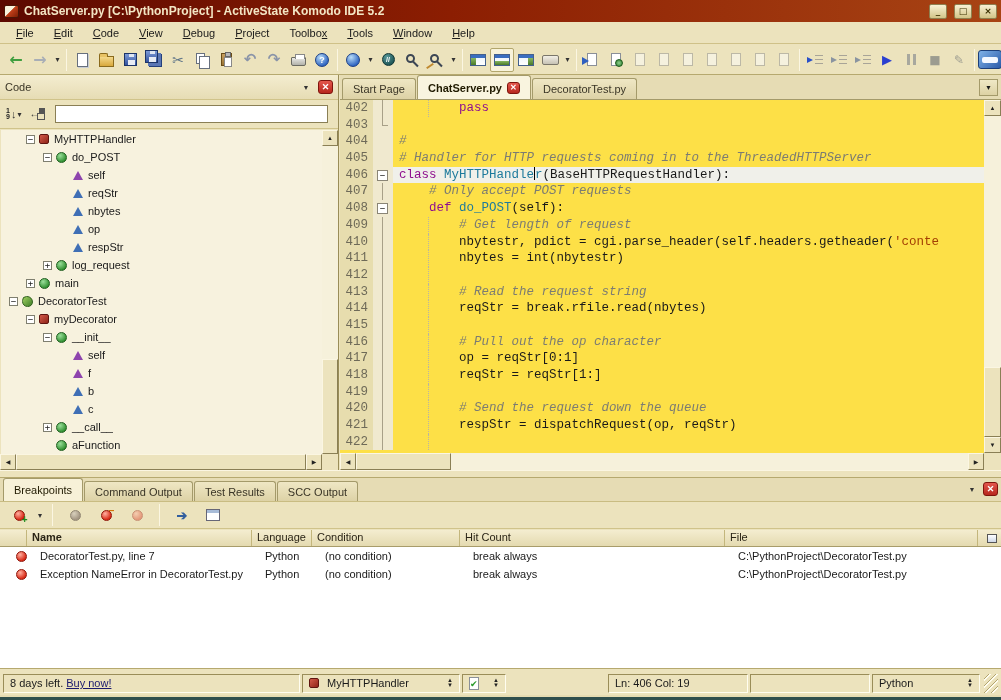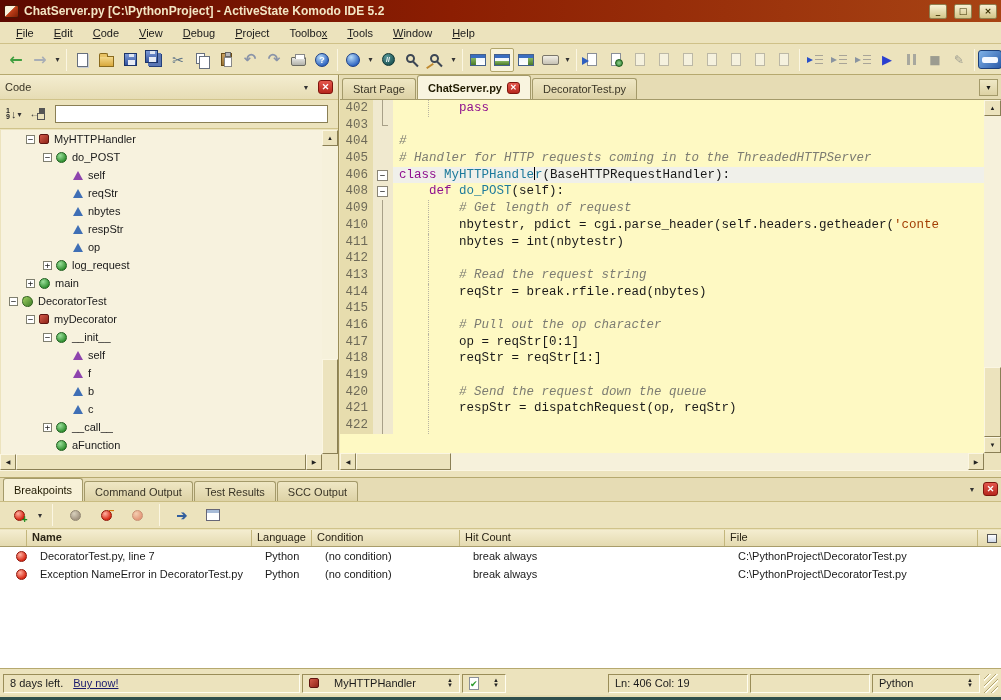--- a/index.html
+++ b/index.html
@@ -121,21 +121,21 @@
   
   .editor{position:absolute;left:340px;top:75px;right:0;height:395px;background:#fff;}
   .tabstrip{position:absolute;left:0;top:0;right:0;height:25px;background:#e6dcb4;border-bottom:1px solid #a49a6a;
     display:flex;align-items:flex-end;padding-left:2px;}
   .etab{height:21px;padding:0 10px;margin-right:1px;border:1px solid #a49a6a;border-bottom:none;border-radius:3px 3px 0 0;
     background:linear-gradient(#efe7c4,#ddd2a6);display:flex;align-items:center;gap:5px;color:#3a3526;}
   .etab.active{height:24px;background:#f9f4df;font-weight:bold;color:#201a00;}
   .etab .red-x{width:13px;height:12px;font-size:8px;}
   .tabstrip-dd{position:absolute;right:3px;top:4px;width:19px;height:17px;border:1px solid #a49a6a;
     background:linear-gradient(#f0e8c6,#ddd2a4);display:flex;align-items:center;justify-content:center;font-size:7px;}
-  .code-area{position:absolute;left:0;top:25px;right:17px;bottom:17px;background:#fef9c3;overflow:hidden;
+  .code-area{position:absolute;left:0;top:25px;right:17px;bottom:17px;background:#fde047;overflow:hidden;
     font-family:"Liberation Mono",monospace;font-size:12.5px;line-height:16.7px;}
   .cline{display:flex;height:16.7px;white-space:pre;}
   .lnum{width:33px;flex:none;background:#e7ddae;color:#6e6a58;text-align:right;padding-right:5px;}
   .lfold{width:20px;flex:none;background:#f0e9cf;position:relative;}
   .lfold.fl-line::before{content:"";position:absolute;left:9px;top:0;bottom:0;width:1px;background:#a8a088;}
   .lfold.fl-end::before{content:"";position:absolute;left:9px;top:0;height:9px;width:1px;background:#a8a088;}
   .lfold.fl-end::after{content:"";position:absolute;left:9px;top:8px;width:6px;height:1px;background:#a8a088;}
   .fold-box{position:absolute;left:4px;top:3px;width:11px;height:11px;background:#fff;border:1px solid #8a8576;
     font-size:9px;line-height:8px;text-align:center;color:#222;font-family:"DejaVu Sans Mono",monospace;}
   .lcode{flex:1;padding-left:6px;position:relative;}
@@ -172,21 +172,21 @@
   .th{border-right:1px solid #c3b67c;padding:1px 5px;color:#2a2416;overflow:hidden;white-space:nowrap;}
   .col-picker{flex:1;display:flex;align-items:center;justify-content:flex-end;padding-right:4px;}
   .picker-ic{width:10px;height:9px;border:1px solid #555;background:linear-gradient(#fff,#cfd8e8);}
   .trow{height:18px;display:flex;align-items:center;flex:none;padding-left:8px;}
   .td{padding:0 5px;overflow:hidden;white-space:nowrap;}
   .td-icon{width:27px;display:flex;justify-content:center;flex:none;}
 
   
   .status-gap{position:absolute;left:0;top:668px;right:0;height:3px;background:#ece3bd;border-top:1px solid #b6a96f;}
   .statusbar{position:absolute;left:0;top:671px;right:0;height:24px;background:#ece3bd;display:flex;align-items:center;gap:2px;padding:0 3px;}
-  .seg{height:19px;border:1px solid;border-color:#9a8d58 #fffdf0 #fffdf0 #9a8d58;display:flex;align-items:center;padding:0 6px;gap:10px;}
+  .seg{height:19px;border:1px solid;border-color:#9a8d58 #fffdf0 #fffdf0 #9a8d58;display:flex;align-items:center;padding:0 6px;gap:3px;}
   .seg .lbl{white-space:nowrap;}
   .link{text-decoration:underline;color:#1a1a6e;}
   .spin{display:flex;flex-direction:column;font-size:6px;line-height:5px;color:#222;margin-left:auto;}
   .s-doccheck{width:10px;height:13px;background:#fff;border:1px solid #8a8f98;position:relative;flex:none;}
   .s-doccheck::after{content:"✔";color:#2a9a2a;font-size:9px;position:absolute;left:0;top:1px;}
   .grip{width:14px;height:19px;margin-left:2px;background:repeating-linear-gradient(135deg,transparent 0 3px,#b3a670 3px 4px,#fffdf0 4px 5px);}
   .bottom-edge{position:absolute;left:0;bottom:0;right:0;height:5px;background:#e6dcb2;border-bottom:3px solid #2f4f4d;}
 </style>
 </head>
 <body>
@@ -391,26 +391,26 @@
           <span class="tw-label">reqStr</span>
         </div>
         <div class="tree-row" style="padding-left: 59px;">
           <span class="tw-sp"></span>
           <span class="tw-icon ic-var"></span>
           <span class="tw-label">nbytes</span>
         </div>
         <div class="tree-row" style="padding-left: 59px;">
           <span class="tw-sp"></span>
           <span class="tw-icon ic-var"></span>
+          <span class="tw-label">op</span>
+        </div>
+        <div class="tree-row" style="padding-left: 59px;">
+          <span class="tw-sp"></span>
+          <span class="tw-icon ic-var"></span>
           <span class="tw-label">respStr</span>
-        </div>
-        <div class="tree-row" style="padding-left: 59px;">
-          <span class="tw-sp"></span>
-          <span class="tw-icon ic-var"></span>
-          <span class="tw-label">op</span>
         </div>
         <div class="tree-row" style="padding-left: 42px;">
           <span class="tw-box">+</span>
           <span class="tw-icon ic-method"></span>
           <span class="tw-label">log_request</span>
         </div>
         <div class="tree-row" style="padding-left: 25px;">
           <span class="tw-box">+</span>
           <span class="tw-icon ic-method"></span>
           <span class="tw-label">main</span>
@@ -487,20 +487,21 @@
           <span>DecoratorTest.py</span>
         </div>
         <div class="tabstrip-dd">▼</div>
     </div>
     <div class="code-area">
         <div class="cline g1"><span class="lnum">402</span><span class="lfold fl-line"></span><span class="lcode"><span class="tok-pl">        </span><span class="tok-kw">pass</span></span></div>
         <div class="cline"><span class="lnum">403</span><span class="lfold fl-end"></span><span class="lcode"></span></div>
         <div class="cline"><span class="lnum">404</span><span class="lfold"></span><span class="lcode"><span class="tok-com">#</span></span></div>
         <div class="cline"><span class="lnum">405</span><span class="lfold"></span><span class="lcode"><span class="tok-com"># Handler for HTTP requests coming in to the ThreadedHTTPServer</span></span></div>
         <div class="cline cur"><span class="lnum">406</span><span class="lfold"><span class="fold-box">−</span></span><span class="lcode"><span class="tok-kw">class</span><span class="tok-pl"> </span><span class="tok-cls">MyHTTPHandle</span><span class="caret"></span><span class="tok-cls">r</span><span class="tok-pl">(BaseHTTPRequestHandler):</span></span></div>
+        <div class="cline"><span class="lnum">407</span><span class="lfold fl-line"></span><span class="lcode"><span class="tok-pl">    </span><span class="tok-com"># Only accept POST requests</span></span></div>
         <div class="cline"><span class="lnum">408</span><span class="lfold"><span class="fold-box">−</span></span><span class="lcode"><span class="tok-pl">    </span><span class="tok-kw">def</span><span class="tok-pl"> </span><span class="tok-fn">do_POST</span><span class="tok-pl">(self):</span></span></div>
         <div class="cline g1"><span class="lnum">409</span><span class="lfold fl-line"></span><span class="lcode"><span class="tok-pl">        </span><span class="tok-com"># Get length of request</span></span></div>
         <div class="cline g1"><span class="lnum">410</span><span class="lfold fl-line"></span><span class="lcode"><span class="tok-pl">        nbytestr, pdict = cgi.parse_header(self.headers.getheader(</span><span class="tok-str">'conte</span></span></div>
         <div class="cline g1"><span class="lnum">411</span><span class="lfold fl-line"></span><span class="lcode"><span class="tok-pl">        nbytes = int(nbytestr)</span></span></div>
         <div class="cline g1"><span class="lnum">412</span><span class="lfold fl-line"></span><span class="lcode"></span></div>
         <div class="cline g1"><span class="lnum">413</span><span class="lfold fl-line"></span><span class="lcode"><span class="tok-pl">        </span><span class="tok-com"># Read the request string</span></span></div>
         <div class="cline g1"><span class="lnum">414</span><span class="lfold fl-line"></span><span class="lcode"><span class="tok-pl">        reqStr = break.rfile.read(nbytes)</span></span></div>
         <div class="cline g1"><span class="lnum">415</span><span class="lfold fl-line"></span><span class="lcode"></span></div>
         <div class="cline g1"><span class="lnum">416</span><span class="lfold fl-line"></span><span class="lcode"><span class="tok-pl">        </span><span class="tok-com"># Pull out the op character</span></span></div>
         <div class="cline g1"><span class="lnum">417</span><span class="lfold fl-line"></span><span class="lcode"><span class="tok-pl">        op = reqStr[0:1]</span></span></div>

